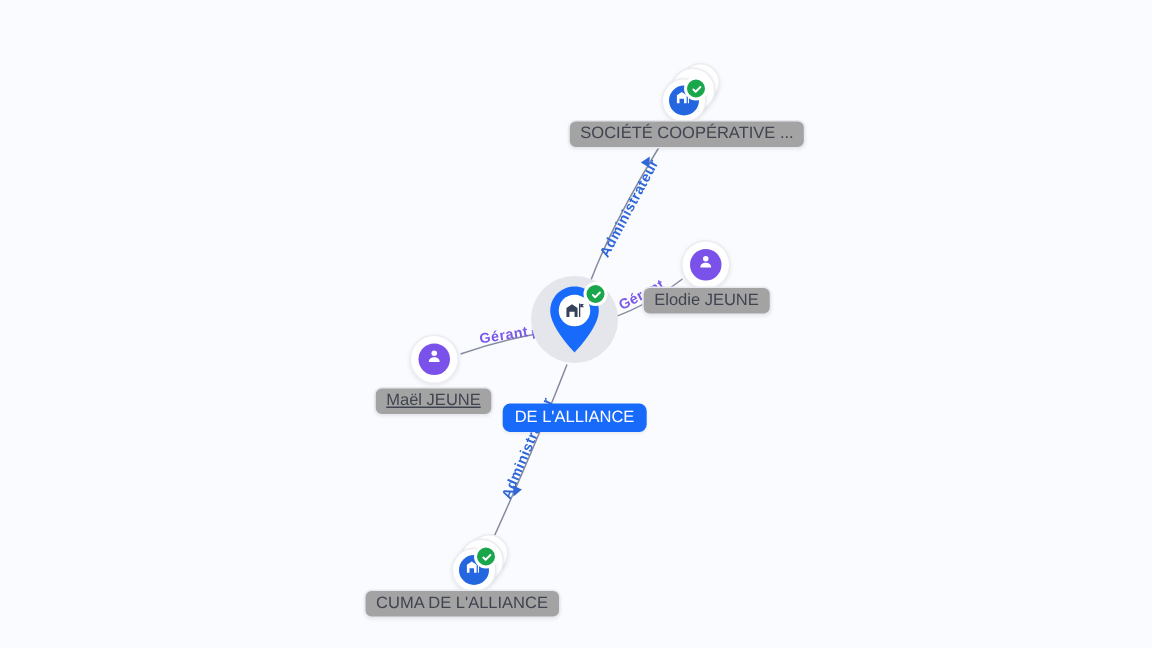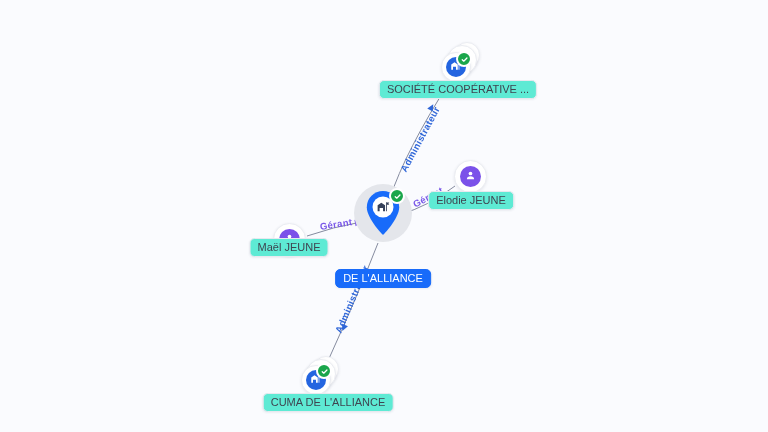--- a/index.html
+++ b/index.html
@@ -28,21 +28,21 @@
   }
   .blue-circle{background:#2465e0;}
   .purple-circle{background:#7b52e9;}
   .badge{
     position:absolute;width:16px;height:16px;border-radius:50%;background:#1aa64b;
     border:2px solid #fff;box-sizing:border-box;
     display:flex;align-items:center;justify-content:center;z-index:5;
   }
   .nlabel{
     position:absolute;transform:translateX(-50%);z-index:4;
-    background:#5eead4;border:1px solid #e7e9ef;border-radius:5px;
+    background:#a3a3a3;border:1px solid #e7e9ef;border-radius:5px;
     padding:2px 7px 3px;font-size:11px;color:#3f4450;white-space:nowrap;
     box-shadow:0 1px 2px rgba(40,50,80,.07);
   }
   .nlabel.blue{
     background:#186bfa;border-color:#186bfa;color:#fff;font-weight:500;z-index:6;margin-top:34px;
   }
   .pin{position:absolute;z-index:4;}
 </style>
 </head>
 <body>
@@ -103,21 +103,21 @@
     <div class="disc" style="left:-17px;top:-17px;width:33px;height:33px;"></div>
     <div class="ic-circle purple-circle" style="left:-11px;top:-11px;width:21px;height:21px;">
       <span>
         <svg width="13" height="13" viewBox="0 0 24 24" fill="#ffffff">
           <circle cx="12" cy="8.3" r="3.4"></circle>
           <path d="M12 13.3 c-3.9 0-6.6 2.1-6.6 4.9 V19 h13.2 v-0.8 c0-2.8-2.7-4.9-6.6-4.9 Z"></path>
         </svg>
       </span>
     </div>
   </div>
-  <div class="nlabel" style="left:289px;top:238px;">Maël JEUNE</div>
+  <div class="nlabel" style="left:289px;top:258px;text-decoration:underline;">Maël JEUNE</div>
 
   <div class="node" style="left:383px;top:213px;">
     <div class="gray-disc" style="left:-29px;top:-29px;width:58px;height:58px;"></div>
     <div class="pin" style="left:-19px;top:-24px;">
       <svg width="38" height="48" viewBox="0 0 38 48">
         <path d="M19 2 C10 2 2.8 9.2 2.8 18.2 c0 11.3 16.2 27.8 16.2 27.8 s16.2-16.5 16.2-27.8 C35.2 9.2 28 2 19 2 Z" fill="#186bfa"></path>
         <circle cx="19" cy="18" r="10.5" fill="#ffffff"></circle>
         <g transform="translate(12.2,11.2) scale(0.57)" fill="#36415a">
           <path d="M2.5 19.5 V9 L9 4.5 L15.5 9 V19.5 H12 V13.5 H6 V19.5 Z"></path>
           <path d="M17.2 19.5 V3.8 h1.5 V19.5 Z"></path>
@@ -145,15 +145,15 @@
           <path d="M18.7 4.2 H23 L21.4 6.2 L23 8.2 H18.7 Z"></path>
         </svg>
       </span>
     </div>
     <div class="badge" style="left:0px;top:-17px;">
       <svg width="9" height="9" viewBox="0 0 24 24" fill="none" stroke="#fff" stroke-width="3.4" stroke-linecap="round" stroke-linejoin="round">
         <path d="M6 12.5 l4 4 L18.5 8"></path>
       </svg>
     </div>
   </div>
-  <div class="nlabel" style="left:328px;top:393px;">CUMA DE L'ALLIANCE</div>
+  <div class="nlabel" style="left:308px;top:393px;">CUMA DE L'ALLIANCE</div>
 
 </div>
 
 </body></html>

